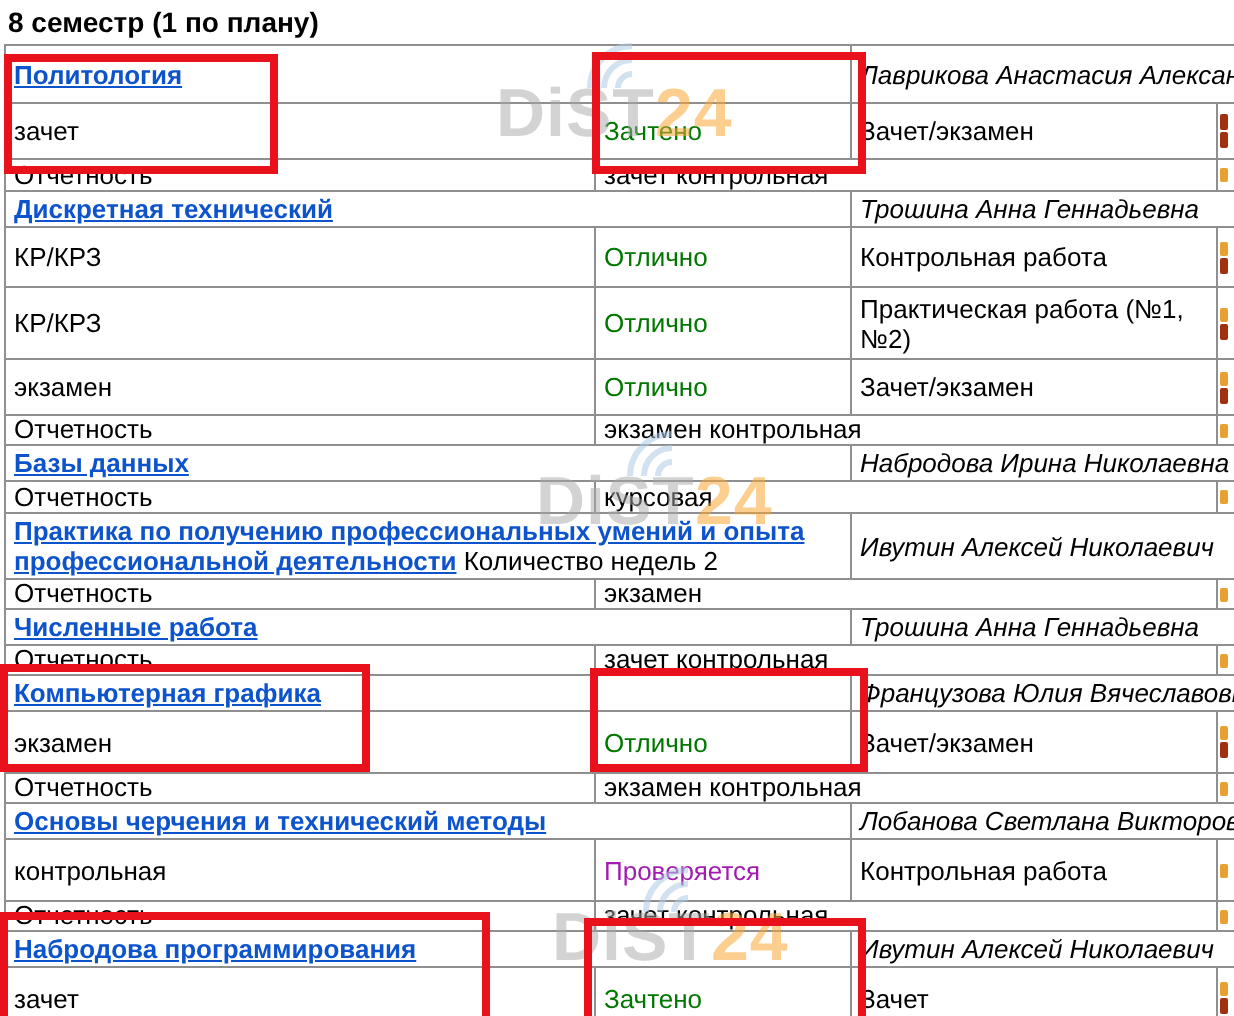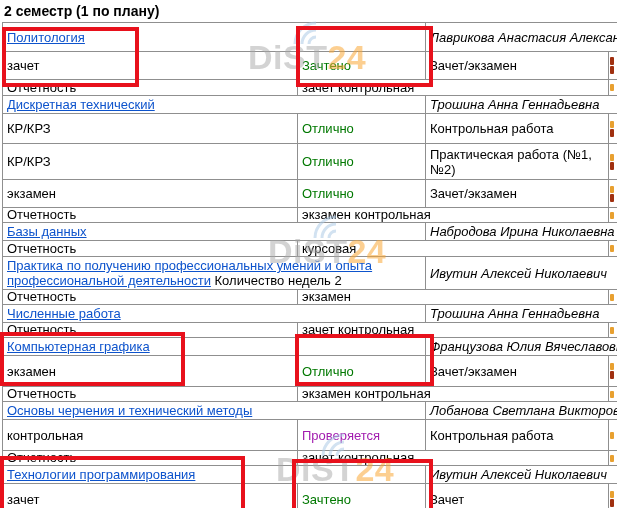--- a/index.html
+++ b/index.html
@@ -9,21 +9,21 @@
   }
   .page-title{font-size:14px;font-weight:bold;padding:3px 0 0 4px;height:19px;}
   table.grades{
     margin-left:2px;width:900px;table-layout:fixed;border-collapse:collapse;
     font-size:13px;
   }
   col.c1{width:295px}col.c2{width:128px}col.c3{width:183px}col.c4{width:294px}
   td{border:1px solid #8f8f8f;padding:1px 4px;vertical-align:middle;overflow:hidden;white-space:nowrap;}
   tr.hdr td{height:15px;}
   tr.hdr td.wrapname{white-space:normal;}
-  a.course-link{color:#0d53cc;font-weight:normal;text-decoration:underline;cursor:pointer;}
+  a.course-link{color:#0d53cc;font-weight:bold;text-decoration:underline;cursor:pointer;}
   td.teacher{font-style:italic;white-space:nowrap;}
   tr.ctrl td{vertical-align:middle;}
   tr.otch td{padding-top:0;padding-bottom:0;line-height:14px;}
   .st-g{color:#007800;}
   .st-b{color:#a21caf;}
   td.frag{padding:1px 0 1px 1px;}
   .fr{display:block;width:4px;overflow:hidden;border-radius:1px;}
   .fr-r{height:8px;background:#a03010;margin:1px 0;}
   .fr-o{height:7px;background:#e8a030;margin:1px 0;}
   .redbox{position:absolute;border:4px solid #e8111c;pointer-events:none;z-index:6;background:transparent;}
@@ -31,21 +31,21 @@
   .wm .wm-text{position:absolute;top:18px;left:0;font-size:34px;font-weight:bold;letter-spacing:.5px;white-space:nowrap;text-align:right;}
   .wm .wm-main{color:rgba(168,168,168,.5);}
   .wm .wm-suffix{color:rgba(250,168,55,.55);}
   .wm .arc{position:absolute;left:44px;top:0;}
 </style>
 </head>
 <body>
 
 <div id="screen">
 
-  <div class="page-title">2 семестр (1 по плану)</div>
+  <div class="page-title">8 семестр (1 по плану)</div>
 
   <table class="grades">
     <colgroup>
         <col class="c1">
         <col class="c2">
         <col class="c3">
         <col class="c4">
       </colgroup>
 
     <tbody>
@@ -180,21 +180,21 @@
     </tr>
     <tr class="otch" style="height:15px">
       <td>Отчетность</td>
       <td colspan="2">зачет контрольная</td>
       <td class="frag">
             <span class="fr fr-o"></span>
           </td>
     </tr>
 
     <tr class="hdr" style="height:18px">
-      <td colspan="2"><a class="course-link" href="#">Технологии программирования</a></td>
+      <td colspan="2"><a class="course-link" href="#">Набродова программирования</a></td>
       <td colspan="2" class="teacher">Ивутин Алексей Николаевич</td>
     </tr>
     <tr class="ctrl" style="height:31px">
       <td>зачет</td>
       <td class="st-g">Зачтено</td>
       <td>Зачет</td>
       <td class="frag">
             <span class="fr fr-o"></span>
             <span class="fr fr-r"></span>
           </td>

